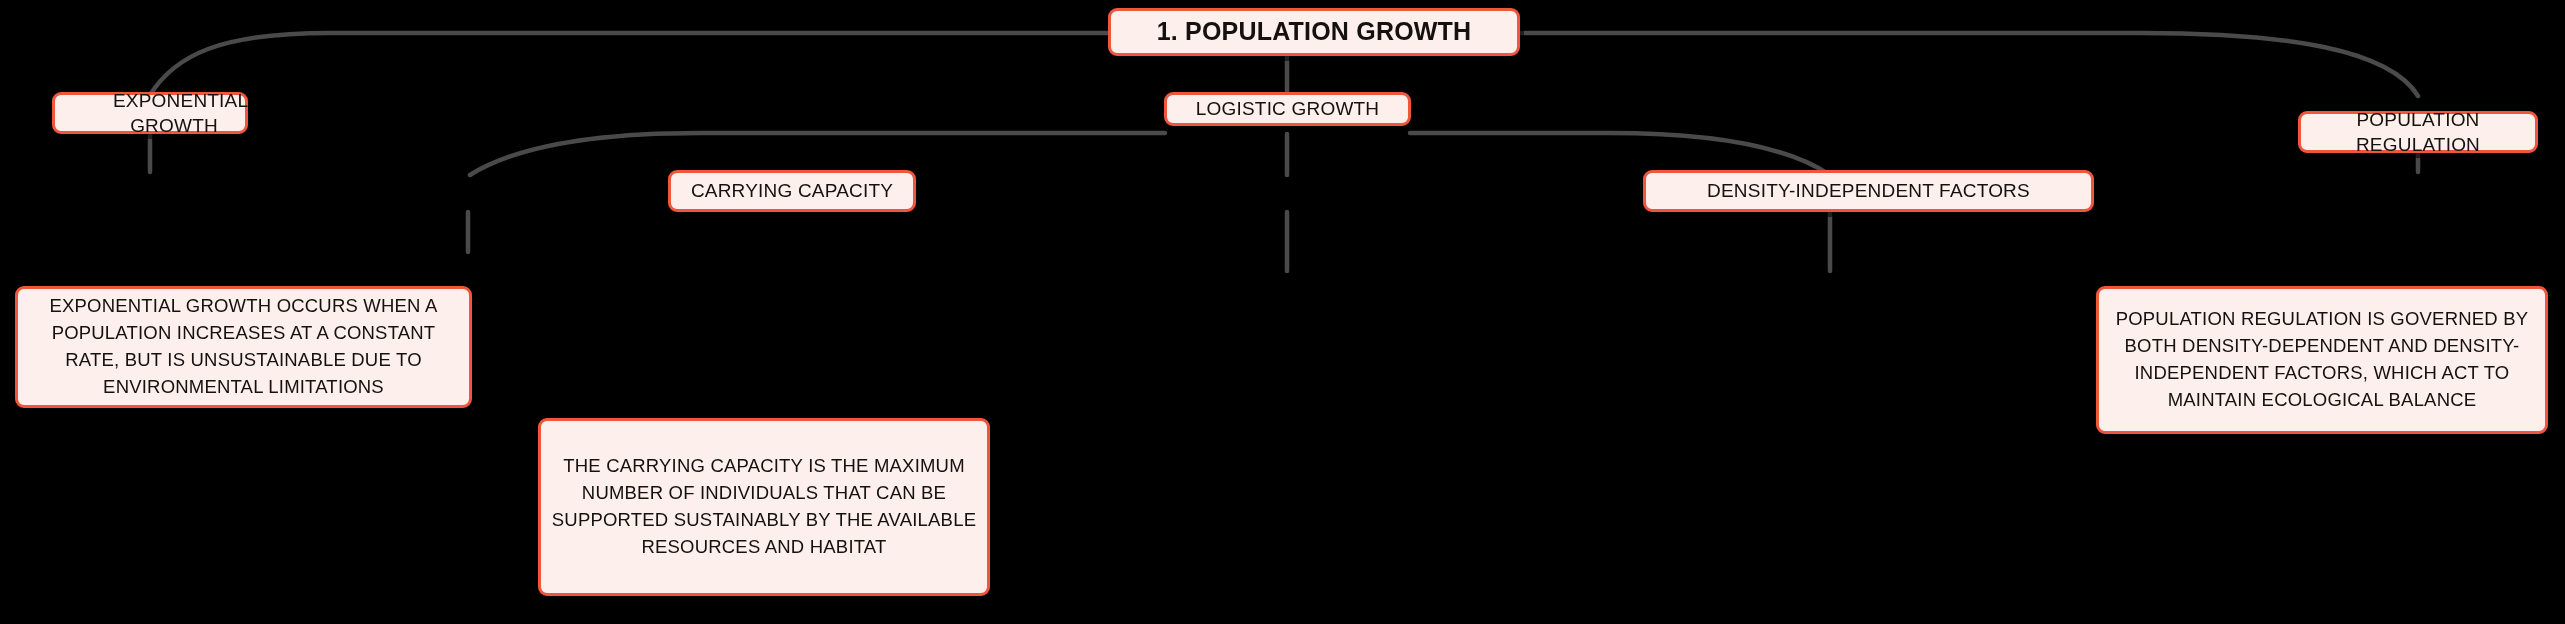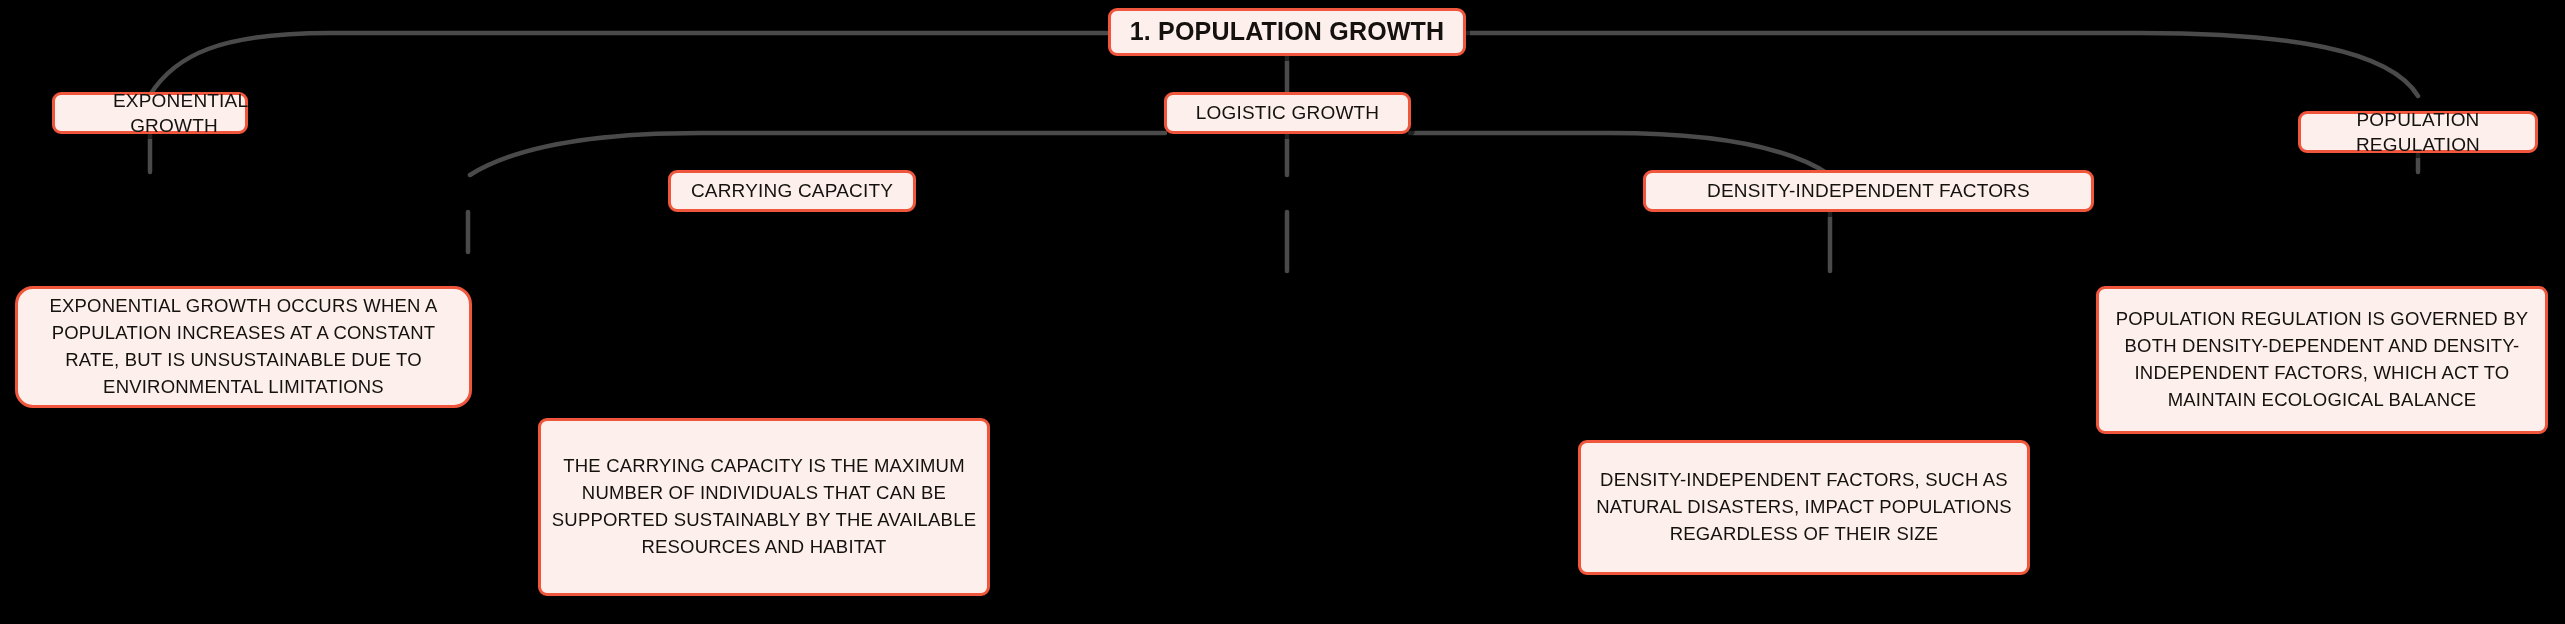--- a/index.html
+++ b/index.html
@@ -85,55 +85,52 @@
       <path d="M 468 212 L 468 252"></path>
 
       <path d="M 1287 212 L 1287 271"></path>
 
       <path d="M 1830 212 L 1830 271"></path>
 
       <path d="M 2418 134 L 2418 172"></path>
     </g>
   </svg>
 
-  <div class="node n-root" style="left:1108px; top:8px; width:358px; height:48px;">
+  <div class="node n-root" style="left:1108px; top:8px; width:412px; height:48px;">
     <span class="label">1. POPULATION GROWTH</span>
   </div>
 
   <div class="node n-branch" style="left:52px; top:92px; width:196px; height:42px;padding-left:48px;">
     <span class="label">EXPONENTIAL GROWTH</span>
   </div>
 
-  <div class="node n-branch" style="left:1164px; top:92px; width:247px; height:42px;">
+  <div class="node n-branch" style="left:1164px; top:92px; width:247px; height:34px;">
     <span class="label">LOGISTIC GROWTH</span>
   </div>
 
   <div class="node n-branch" style="left:2298px; top:92px; width:240px; height:42px;margin-top:19px;">
     <span class="label">POPULATION REGULATION</span>
   </div>
 
   <div class="node n-branch" style="left:668px; top:170px; width:248px; height:42px;">
     <span class="label">CARRYING CAPACITY</span>
   </div>
 
 
   <div class="node n-branch" style="left:1643px; top:170px; width:451px; height:42px;">
     <span class="label">DENSITY-INDEPENDENT FACTORS</span>
   </div>
 
-  <div class="node n-leaf" style="left:15px; top:286px; width:457px; height:122px;border-radius:18px;">
+  <div class="node n-leaf" style="left:15px; top:286px; width:457px; height:122px;">
     <span class="label">EXPONENTIAL GROWTH OCCURS WHEN A POPULATION INCREASES AT A CONSTANT RATE, BUT IS UNSUSTAINABLE DUE TO ENVIRONMENTAL LIMITATIONS</span>
   </div>
 
   <div class="node n-leaf" style="left:538px; top:418px; width:452px; height:178px;justify-content:flex-end;">
     <span class="label">THE CARRYING CAPACITY IS THE MAXIMUM NUMBER OF INDIVIDUALS THAT CAN BE SUPPORTED SUSTAINABLY BY THE AVAILABLE RESOURCES AND HABITAT</span>
   </div>
 
 
-  <div class="node n-leaf" style="left:1578px; top:440px; width:452px; height:135px;">
-    <span class="label">DENSITY-INDEPENDENT FACTORS, SUCH AS NATURAL DISASTERS, IMPACT POPULATIONS REGARDLESS OF THEIR SIZE</span>
-  </div>
 
   <div class="node n-leaf" style="left:2096px; top:286px; width:452px; height:148px;text-align:center;">
     <span class="label">POPULATION REGULATION IS GOVERNED BY BOTH DENSITY-DEPENDENT AND DENSITY-INDEPENDENT FACTORS, WHICH ACT TO MAINTAIN ECOLOGICAL BALANCE</span>
   </div>
 
 </div>
 
 </body></html>

